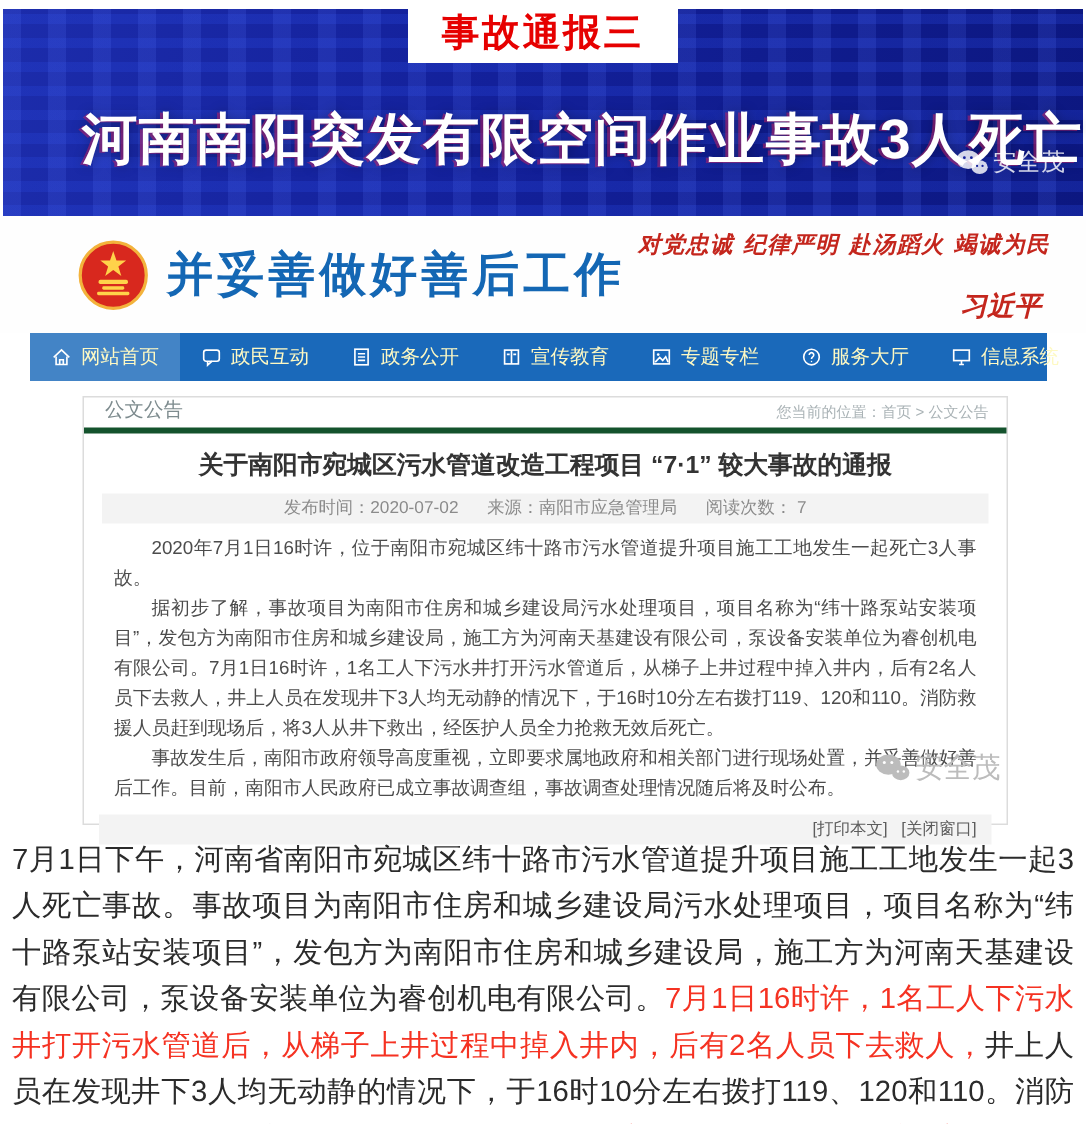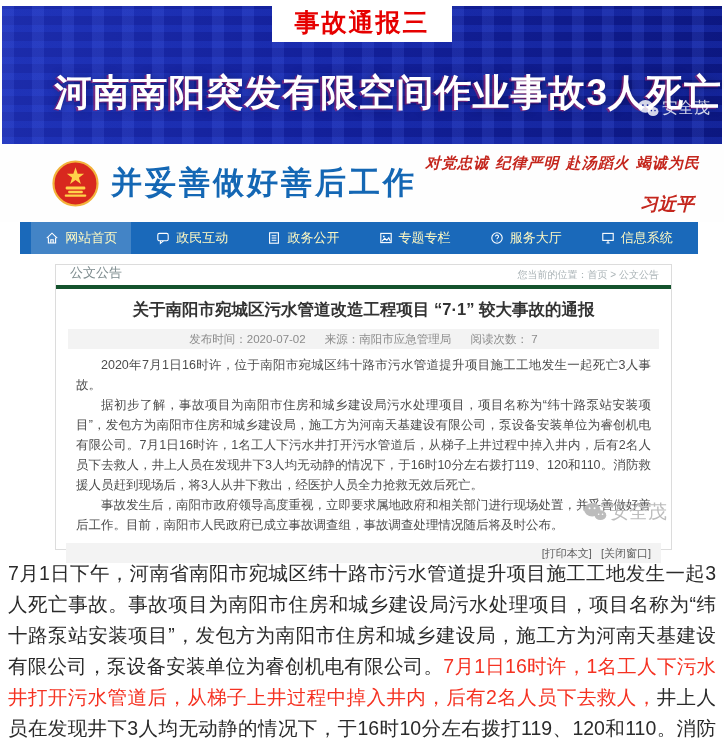--- a/index.html
+++ b/index.html
@@ -150,20 +150,30 @@
         <svg viewBox="0 0 14 14" fill="none" stroke="currentColor">
           <rect x="2.6" y="1.8" width="8.8" height="10.4"></rect>
           <path d="M4.6 4.8 H9.4 M4.6 7 H9.4 M4.6 9.2 H9.4"></path>
         </svg>
       </span>
       <span>政务公开</span>
     </div>
     <div class="nav-item">
       <span class="nav-ico">
         <svg viewBox="0 0 14 14" fill="none" stroke="currentColor">
+          <rect x="2.4" y="2.4" width="9.2" height="9.2"></rect>
+          <path d="M7 2.4 V11.6"></path>
+          <path d="M3.9 5.2 H5.8 M8.2 5.2 H10.1"></path>
+        </svg>
+      </span>
+      <span>宣传教育</span>
+    </div>
+    <div class="nav-item">
+      <span class="nav-ico">
+        <svg viewBox="0 0 14 14" fill="none" stroke="currentColor">
           <rect x="1.8" y="2.4" width="10.4" height="9.2"></rect>
           <circle cx="4.8" cy="5.4" r="0.9" fill="currentColor" stroke="none"></circle>
           <path d="M2.8 10.4 L5.8 7.3 L7.8 9.3 L9.8 6.8 L11.4 10.4"></path>
         </svg>
       </span>
       <span>专题专栏</span>
     </div>
     <div class="nav-item">
       <span class="nav-ico">
         <svg viewBox="0 0 14 14" fill="none" stroke="currentColor">

